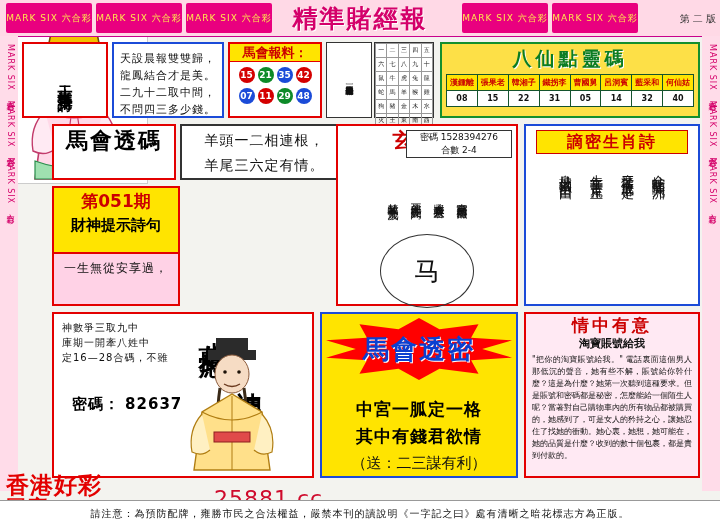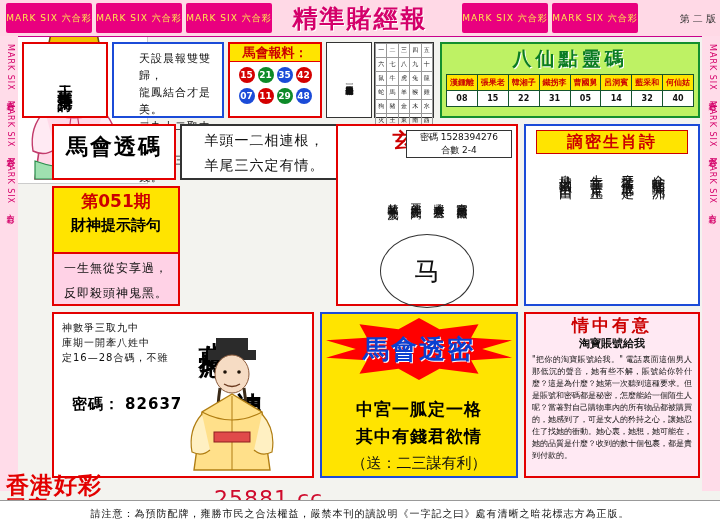--- a/index.html
+++ b/index.html
@@ -25,45 +25,45 @@
 
   
   .panel{position:absolute;box-sizing:border-box;background:#fff;border:1px solid #333;}
 
   
   #shengxiao{left:22px;top:42px;width:86px;height:76px;background:#fff;border:2px solid #e30000;}
   #shengxiao .v{writing-mode:vertical-rl;font-size:15px;font-weight:bold;color:#000;line-height:20px;
     height:64px;margin:4px auto 0;text-align:center;letter-spacing:2px;}
 
   #poem{left:112px;top:42px;width:112px;height:76px;border:2px solid #1b4bd8;background:#fff;}
-  #poem .line{font-size:11px;color:#111;text-align:left;line-height:17px;letter-spacing:1px;padding-left:25px;}
+  #poem .line{font-size:11px;color:#111;text-align:center;line-height:17px;letter-spacing:1px;}
 
   #mahui{left:228px;top:42px;width:94px;height:76px;border:2px solid #e30000;background:#fff;}
   #mahui .h{background:#ffe400;color:#c00;font-size:13px;font-weight:bold;text-align:center;line-height:17px;border-bottom:1px solid #e30000;}
   .ballrow{display:flex;gap:3px;justify-content:center;margin-top:5px;}
   .ball{width:16px;height:16px;border-radius:50%;color:#fff;font-size:9px;font-weight:bold;
     display:flex;align-items:center;justify-content:center;}
 
   #waicaoban{left:326px;top:42px;width:46px;height:76px;border:1px solid #333;background:#fff;}
   #waicaoban .v{writing-mode:vertical-rl;font-size:8px;line-height:11px;margin:3px auto;text-align:center;color:#111;height:68px;}
 
   #gridzone{left:374px;top:42px;width:60px;height:76px;border:1px solid #333;background:#fff;}
   .gtbl{width:100%;border-collapse:collapse;}
   .gtbl td{border:1px solid #999;font-size:6px;text-align:center;height:11px;color:#222;}
 
-  #baxian{left:440px;top:42px;width:260px;height:76px;border:2px solid #138f2e;background:#bef264;}
+  #baxian{left:440px;top:42px;width:260px;height:76px;border:2px solid #138f2e;background:#fde047;}
   #baxian .h{font-size:19px;font-weight:bold;color:#0b7c23;text-align:center;letter-spacing:4px;margin-top:2px;
     text-shadow:1px 1px 0 #fff;}
   .bxtbl{width:248px;margin:2px auto 0;border-collapse:collapse;}
   .bxtbl td{border:1px solid #14532d;font-size:8px;text-align:center;height:13px;background:#fff;color:#111;}
   .bxtbl td.hd{background:#ffe400;color:#c00;font-weight:bold;font-size:8px;}
   .bxnum{font-size:10px;font-weight:bold;}
 
   #mahuitouma{left:52px;top:124px;width:124px;height:56px;border:2px solid #e30000;background:#fff;}
-  #mahuitouma .t{font-size:22px;font-weight:bold;color:#000;letter-spacing:2px;text-align:center;line-height:26px;margin-top:8px;}
+  #mahuitouma .t{font-size:22px;font-weight:bold;color:#000;letter-spacing:2px;text-align:center;line-height:26px;margin-top:2px;}
 
   #liangju{left:180px;top:124px;width:169px;height:56px;border:2px solid #333;background:#fff;}
   #liangju .l{font-size:14px;text-align:center;line-height:25px;color:#111;letter-spacing:1px;}
 
   #qi{left:52px;top:186px;width:128px;height:80px;background:#ffe400;border:2px solid #e30000;}
   #qi .a{font-size:17px;font-weight:bold;color:#c00;text-align:center;line-height:26px;}
   #qi .b{font-size:15px;font-weight:bold;color:#000;text-align:center;line-height:22px;}
 
   #caishen{left:52px;top:252px;width:128px;height:54px;background:#ffd2e6;border:2px solid #e30000;}
   #caishen .l{font-size:12px;text-align:center;line-height:22px;color:#111;letter-spacing:1px;margin-top:3px;}
@@ -257,21 +257,20 @@
     </div>
   </div>
 
   <div class="panel" id="qi">
     <div class="a">第051期</div>
     <div class="b">財神提示詩句</div>
   </div>
 
   <div class="panel" id="caishen">
     <div class="l">一生無從安享過，</div>
-    <div class="l">反即殺頭神鬼黑。</div>
   </div>
 
   <div id="goddess">
     <svg width="146" height="182" viewBox="0 0 146 182">
       <rect x="0" y="0" width="146" height="182" fill="#ffffff"></rect>
 
       <path d="M48 42 L52 22 L60 34 L73 18 L86 34 L94 22 L98 42 Z" fill="#f2c200" stroke="#6b4b00" stroke-width="1.5"></path>
       <rect x="48" y="42" width="50" height="8" fill="#e8b800" stroke="#6b4b00" stroke-width="1.2"></rect>
 
       <ellipse cx="73" cy="66" rx="21" ry="24" fill="#fbe3cf" stroke="#8a5a3b" stroke-width="1.2"></ellipse>

